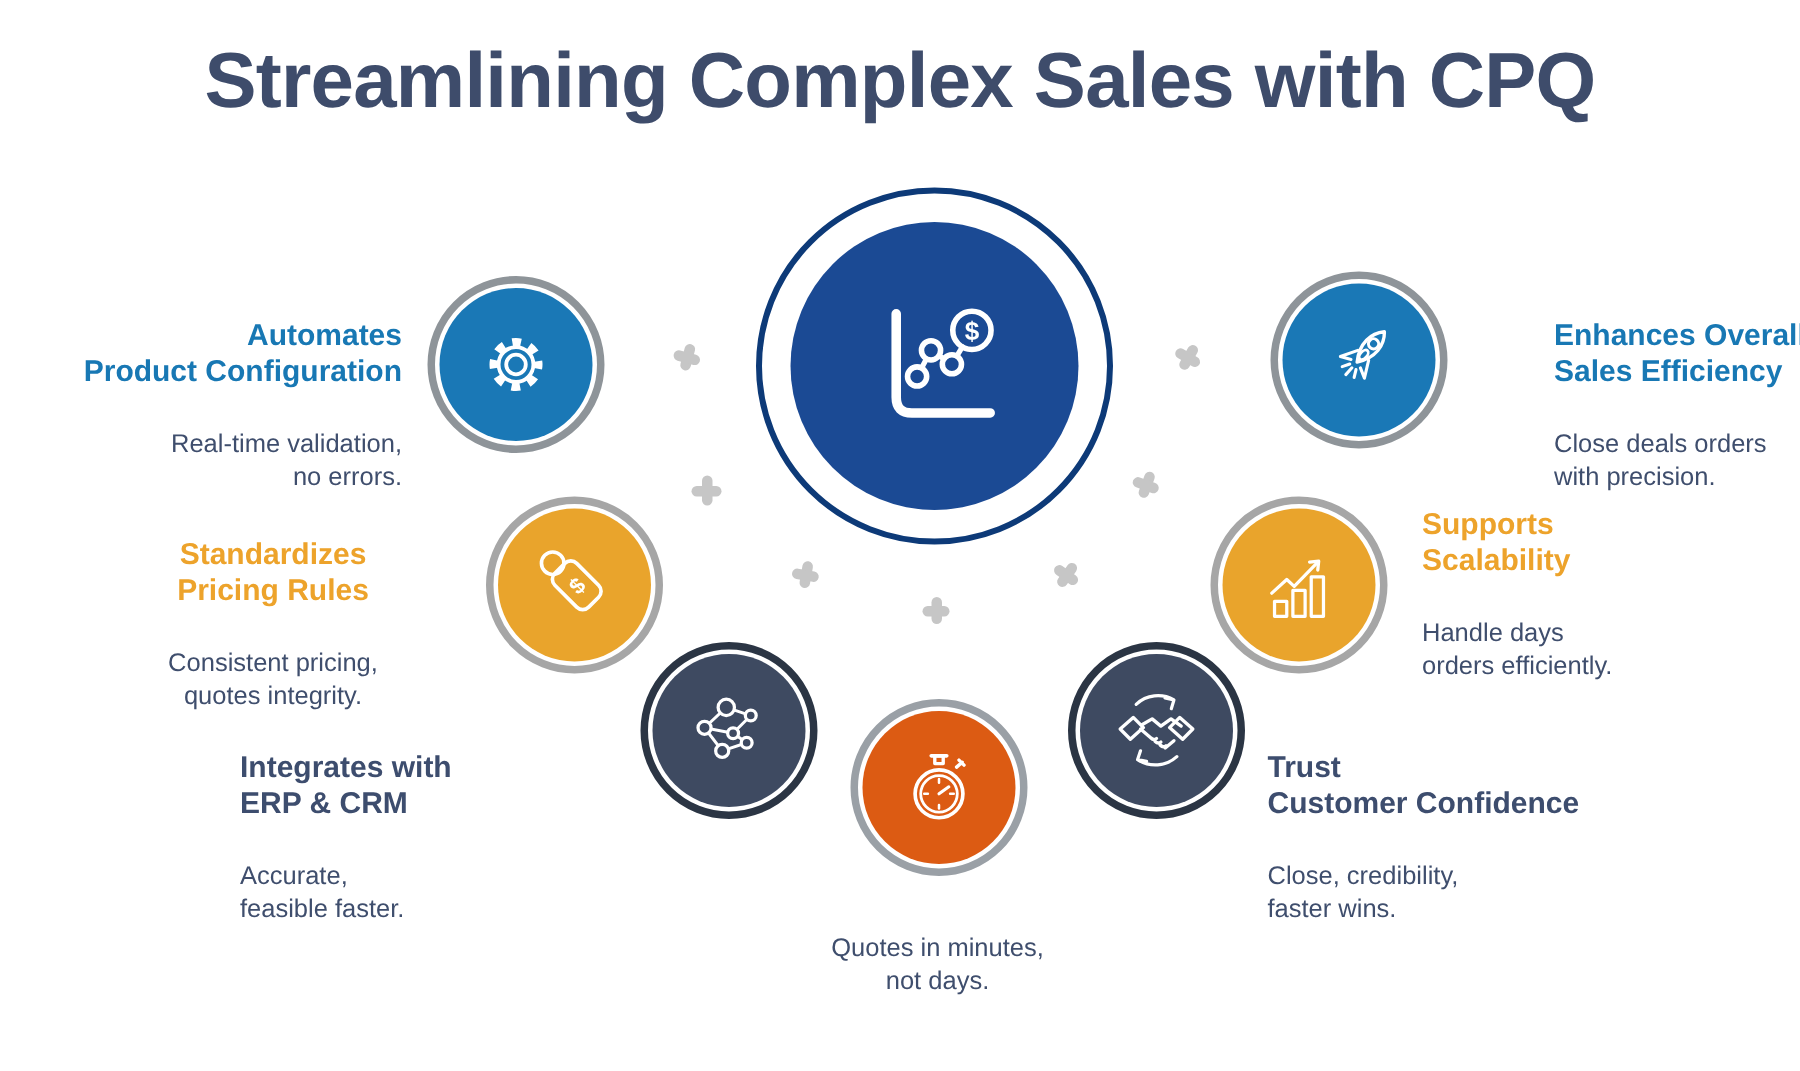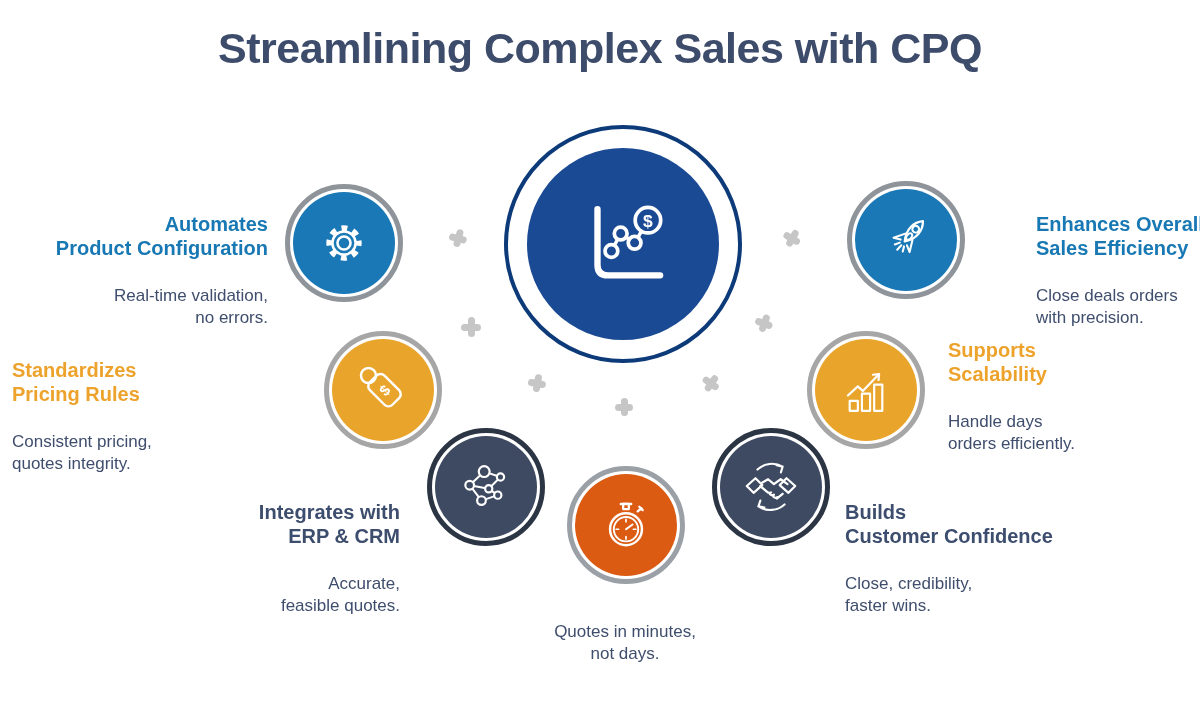--- a/index.html
+++ b/index.html
@@ -1,19 +1,19 @@
 <!DOCTYPE html>
 <html><head>
 <meta charset="utf-8">
 <style>
   html,body{margin:0;padding:0;background:#fff;}
   .canvas{position:relative;width:1200px;height:714px;background:#fff;overflow:hidden;
           font-family:"Liberation Sans",sans-serif;}
   .page-title{position:absolute;left:0;top:24px;width:100%;margin:0;text-align:center;
-          font-size:43px;font-weight:bold;letter-spacing:-0.5px;color:#3e4c6b;}
+          font-size:52px;font-weight:bold;letter-spacing:-0.5px;color:#3e4c6b;}
 
   
   .hub{position:absolute;left:504px;top:125px;width:238px;height:238px;border-radius:50%;
        border:4px solid #0d3a78;box-sizing:border-box;padding:19px;}
   .hub-inner{width:100%;height:100%;border-radius:50%;background:#1b4a94;
        display:flex;align-items:center;justify-content:center;}
 
   
   .node{position:absolute;width:118px;height:118px;border-radius:50%;border:5px solid #999;
         box-sizing:border-box;padding:3px;}
@@ -34,22 +34,22 @@
   
   .icon path,.icon circle,.icon rect,.icon ellipse,.icon line{
      stroke:#fff;fill:none;stroke-width:2.6;stroke-linecap:round;stroke-linejoin:round;}
 
   
   .label{position:absolute;white-space:pre-line;}
   .label .item-title{font-size:20px;line-height:1.2;font-weight:bold;}
   .label .item-sub{margin-top:7px;font-size:17px;line-height:1.32;color:#3f4e6d;}
   .lt-blue{color:#1878b4}.lt-gold{color:#eda32b}.lt-orange{color:#e4610f}.lt-navy{color:#3d4d6e}
   .t1{right:932px;top:194px;width:270px;text-align:right}
-  .t2{right:948px;top:340px;width:240px;text-align:left}
-  .t3{right:800px;top:482px;width:240px;text-align:right}
+  .t2{right:898px;top:340px;width:240px;text-align:center}
+  .t3{right:800px;top:482px;width:240px;}
   .t4{left:495px;top:596px;width:260px;text-align:center}
   .t5{left:845px;top:482px;width:260px}
   .t6{left:948px;top:320px;width:230px}
   .t7{left:1036px;top:194px;width:220px}
 
   
   .sp{position:absolute;width:18px;height:18px}
   .sp::before,.sp::after{content:"";position:absolute;background:#c6c6c6;border-radius:4px}
   .sp::before{left:50%;top:0;width:7px;height:100%;margin-left:-3.5px}
   .sp::after{top:50%;left:0;height:7px;width:100%;margin-top:-3.5px}
@@ -176,30 +176,30 @@
     <div class="item-title lt-gold">Standardizes
 Pricing Rules</div>
     <div class="item-sub">Consistent pricing,
 quotes integrity.</div>
   </div>
 
   <div class="label t3">
     <div class="item-title lt-navy">Integrates with
 ERP &amp; CRM</div>
     <div class="item-sub">Accurate,
-feasible quotes.</div>
+feasible faster.</div>
   </div>
 
   <div class="label t4">
     <div class="item-sub">Quotes in minutes,
 not days.</div>
   </div>
 
   <div class="label t5">
-    <div class="item-title lt-navy">Builds
+    <div class="item-title lt-navy">Trust
 Customer Confidence</div>
     <div class="item-sub">Close, credibility,
 faster wins.</div>
   </div>
 
   <div class="label t6">
     <div class="item-title lt-gold">Supports
 Scalability</div>
     <div class="item-sub">Handle days
 orders efficiently.</div>

